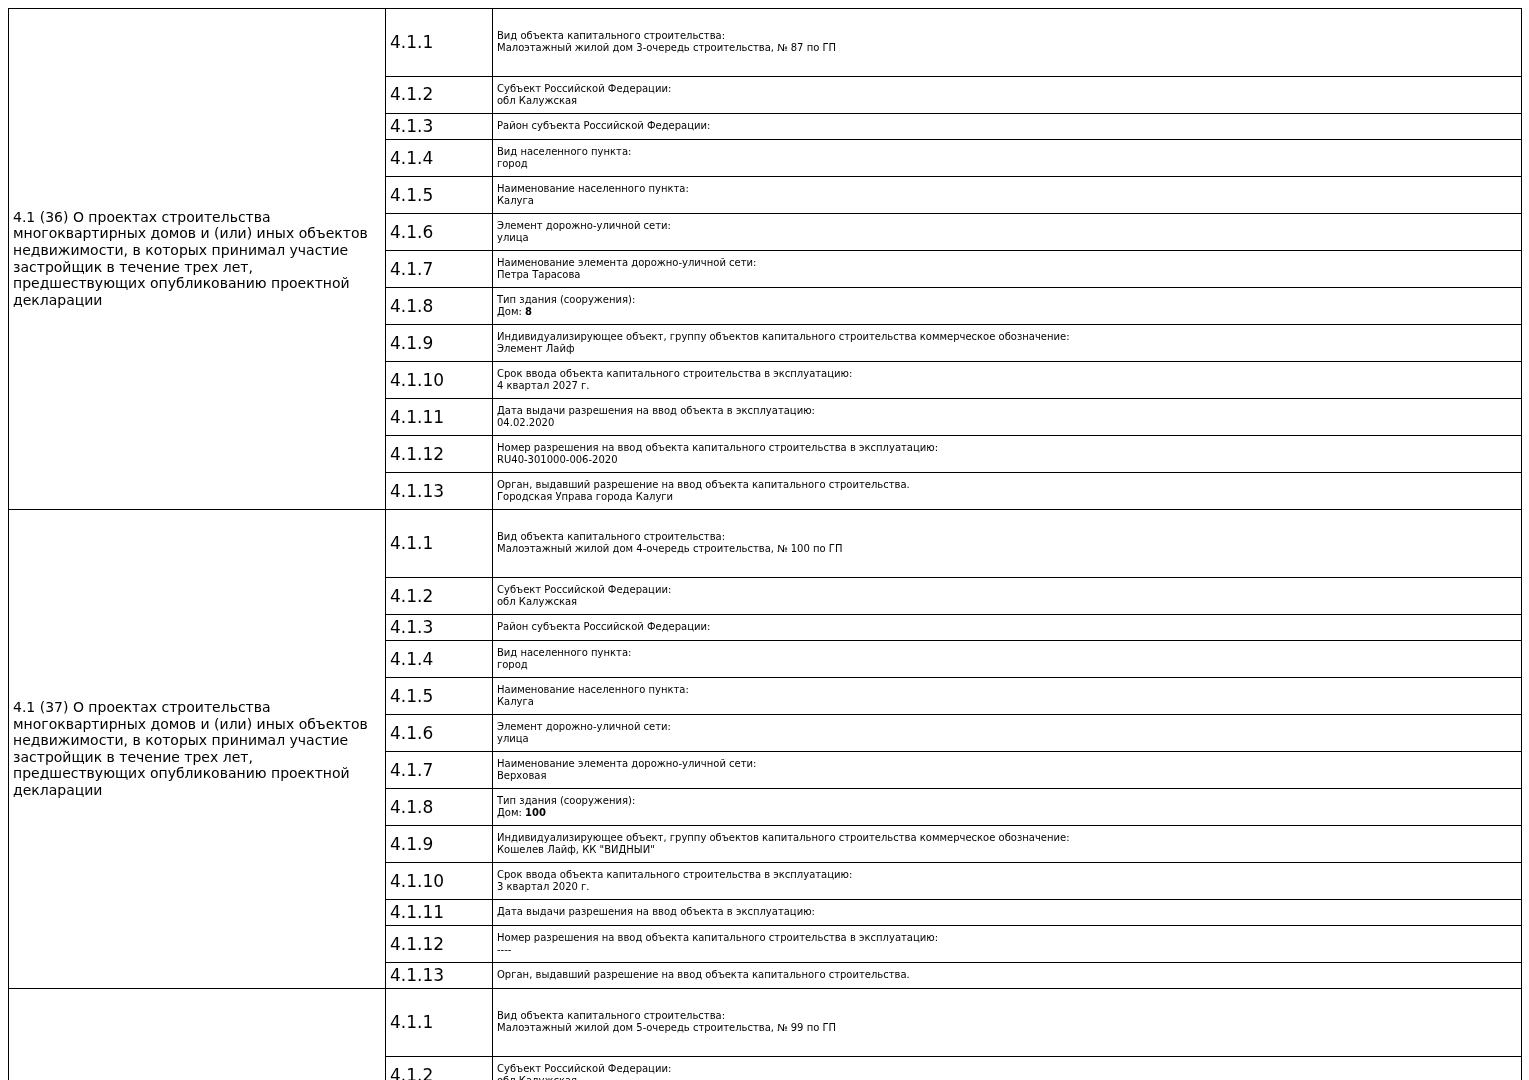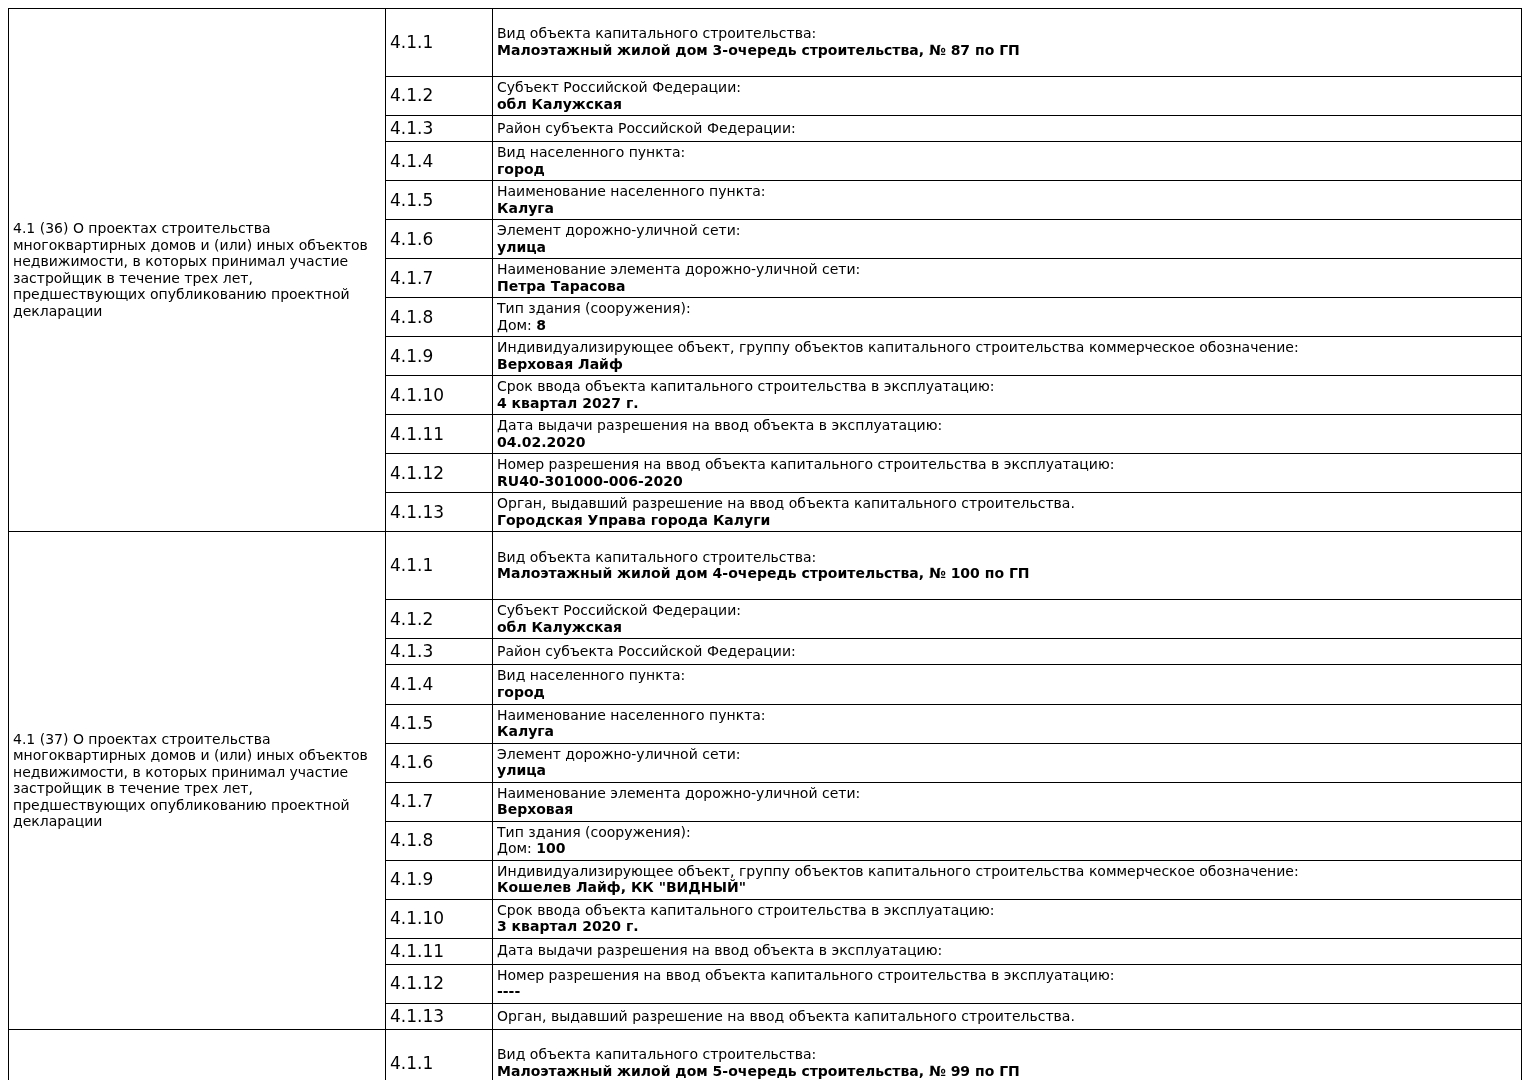--- a/index.html
+++ b/index.html
@@ -39,33 +39,33 @@
     padding-top: 3px;
     line-height: 1.25;
     font-size: 14px;
   }
   .code-cell {
     font-size: 17px;
     padding-left: 6px;
     vertical-align: middle;
   }
   .value-cell {
-    font-size: 14px;
+    font-size: 10px;
     padding-left: 7px;
     margin-left: 8px;
   }
   .v-label {
     display: block;
     font-weight: normal;
     white-space: nowrap;
     overflow: hidden;
   }
   .v-val {
     display: block;
-    font-weight: bold;
+    font-weight: normal;
     white-space: nowrap;
     overflow: hidden;
   }
   .v-val.inline-row {
     font-weight: normal;
   }
   .v-val.inline-row b { font-weight: bold; }
   .v-val:empty { display: none; }
   .row-tall td { height: 62px; }
   .row-two td { height: 31px; }
@@ -139,21 +139,21 @@
         <td class="code-cell">4.1.8</td>
         <td class="value-cell">
           <span class="v-label">Тип здания (сооружения):</span>
           <span class="v-val inline-row"><span>Дом:</span> <b>8</b></span>
         </td>
       </tr>
       <tr class="row-two">
         <td class="code-cell">4.1.9</td>
         <td class="value-cell">
           <span class="v-label">Индивидуализирующее объект, группу объектов капитального строительства коммерческое обозначение:</span>
-          <span class="v-val">Верховая Лайф</span>
+          <span class="v-val">Элемент Лайф</span>
         </td>
       </tr>
       <tr class="row-two">
         <td class="code-cell">4.1.10</td>
         <td class="value-cell">
           <span class="v-label">Срок ввода объекта капитального строительства в эксплуатацию:</span>
           <span class="v-val">4 квартал 2027 г.</span>
         </td>
       </tr>
       <tr class="row-two">

